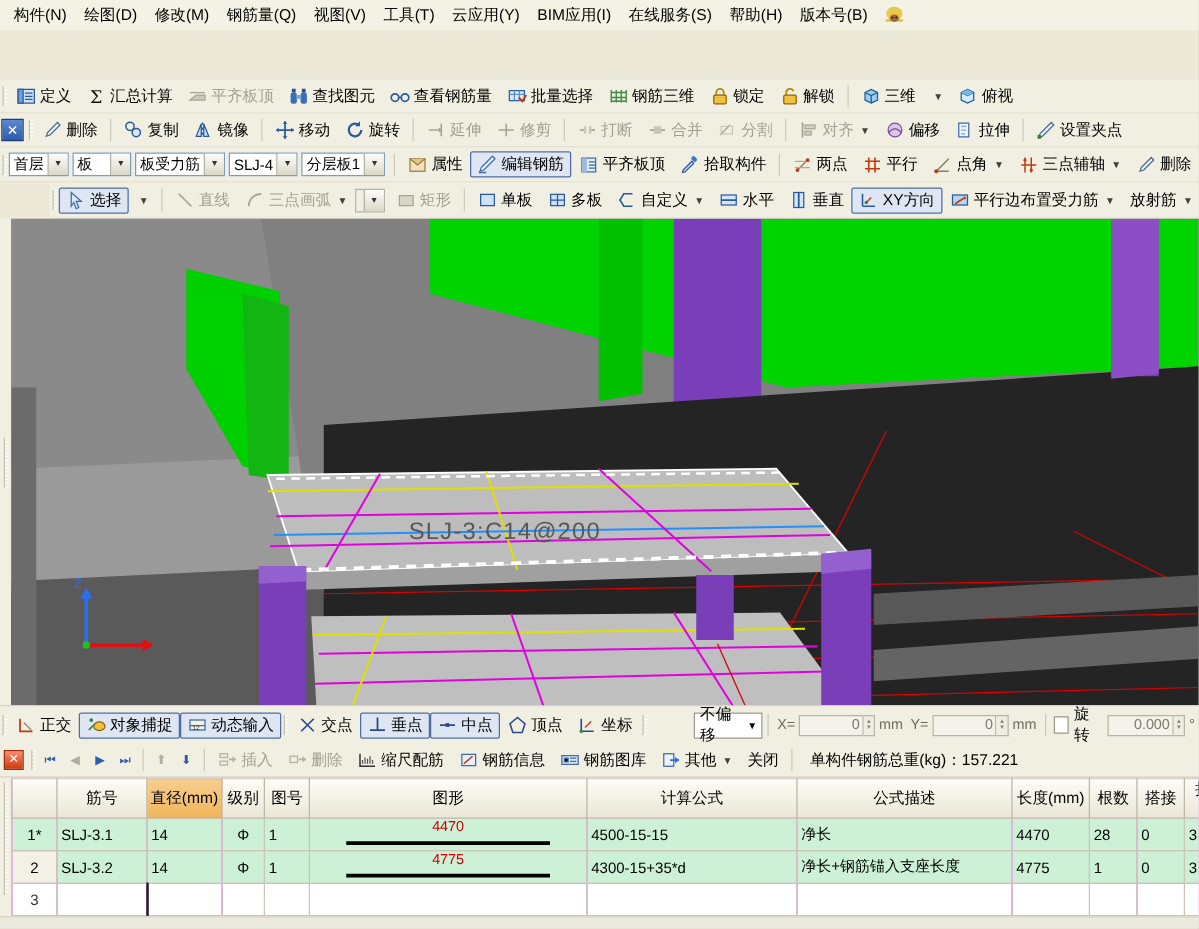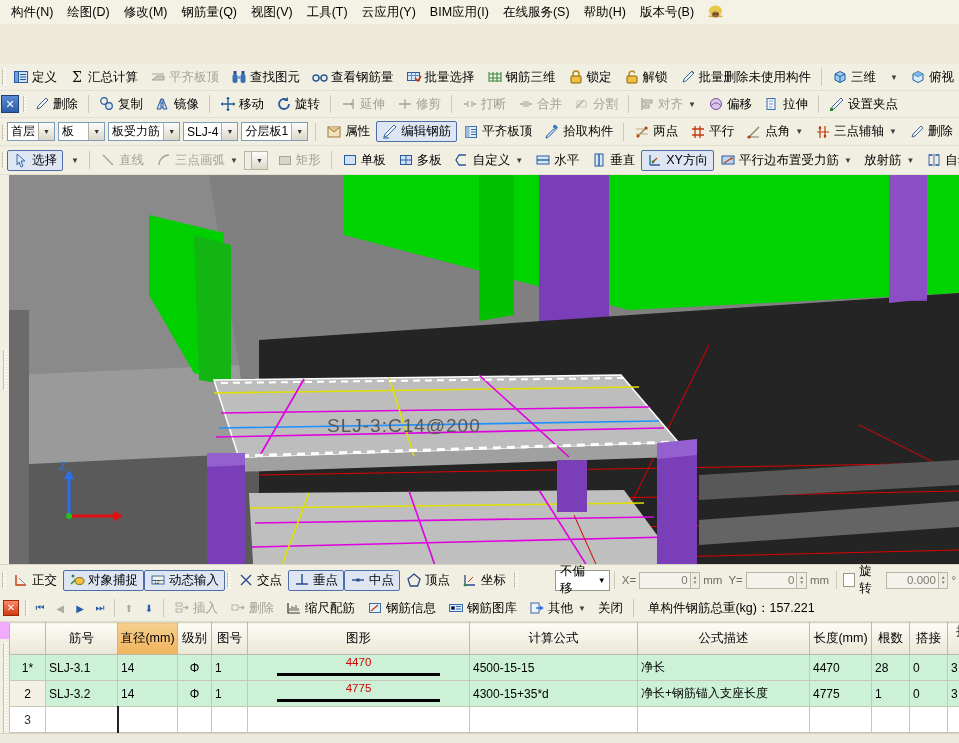--- a/index.html
+++ b/index.html
@@ -15,21 +15,21 @@
   .menubar{height:24px;background:#f4f2e4;display:flex;align-items:center;padding-left:4px;flex:0 0 auto;}
   .menu-item{padding:2px 7px;font-size:12.5px;white-space:nowrap;color:#000;}
   .helmet{margin-left:6px;font-size:14px;line-height:1;}
   .helmet svg{display:block;}
 
   
   .tbrow{display:flex;align-items:center;background:#f1efe2;border-bottom:1px solid #e3e0cf;flex:0 0 auto;position:relative;}
   .tb1{height:26px;margin-top:40px;}
   .tb2{height:26px;}
   .tb3{height:27px;}
-  .tb4{height:28px;}
+  .tb4{height:28px;margin-left:40px;}
   .grip{width:7px;height:100%;display:flex;align-items:center;justify-content:center;flex:0 0 auto;}
   .grip i{display:block;width:3px;height:16px;
     background-image:linear-gradient(to bottom,#fff 0,#fff 1px,transparent 1px,transparent 2px);
     background-size:3px 3px;border-left:1px solid #c5c2b2;}
   .tbtn{display:flex;align-items:center;gap:3px;padding:2px 5px;white-space:nowrap;height:21px;
     box-sizing:border-box;border:1px solid transparent;border-radius:2px;font-size:12.5px;}
   .tbtn.pressed{border:1px solid #4f6ea8;background:#dde6f2;}
   .tbtn.disabled{color:#a4a095;}
   .sep{width:1px;height:18px;background:#cdcabb;margin:0 4px;flex:0 0 auto;}
   .caret{font-size:8px;color:#404040;margin-left:2px;}
@@ -66,21 +66,21 @@
   .offcombo{height:19px;border:1px solid #9b9789;background:#fff;display:flex;align-items:center;font-size:12.5px;margin-left:36px;}
 
   
   .rbtools{height:26px;background:#f1efe2;display:flex;align-items:center;flex:0 0 auto;border-bottom:1px solid #ddd9c8;}
   .redx{width:14px;height:14px;background:linear-gradient(#ff8a6b,#cf3a12);color:#fff;font-size:10px;line-height:10px;
     display:flex;align-items:center;justify-content:center;margin:0 4px 0 3px;border:1px solid #9c2a08;}
   .navbtn{width:20px;height:18px;display:flex;align-items:center;justify-content:center;color:#2a5fa8;font-size:10px;}
   .navbtn.dis{color:#b0aca0;}
   .totaltxt{font-size:12.5px;margin-left:10px;white-space:nowrap;}
 
-  .tablewrap{flex:0 0 auto;background:#f0abfc;overflow:hidden;display:flex;align-items:flex-end;}
+  .tablewrap{flex:0 0 auto;background:#f0abfc;overflow:hidden;display:flex;}
   .tgrip{width:9px;background:#f1efe2;display:flex;align-items:flex-start;justify-content:center;padding-top:4px;flex:0 0 auto;}
   .tgrip i{display:block;width:3px;height:90px;background-image:linear-gradient(to bottom,#fff 0,#fff 1px,transparent 1px,transparent 2px);background-size:3px 3px;border-left:1px solid #c5c2b2;}
   table.rb{border-collapse:collapse;table-layout:fixed;width:950px;font-size:12px;}
   table.rb th{background:linear-gradient(#fdfcf6,#eae6d6);border:1px solid #bdb9a8;border-top:1px solid #d9d5c5;
     height:21px;font-weight:normal;font-size:12.5px;padding:0 2px;}
   table.rb th.hl{background:linear-gradient(#f7cf8e,#f0b45c);}
   table.rb td{border:1px solid #c9c6b6;height:25px;background:#ccf1d6;padding:0 3px;font-size:12px;
     overflow:hidden;white-space:nowrap;}
   table.rb tr.empty td{background:#fff;}
   td.rownum{background:#f8d9a0;text-align:center;font-size:12px;}
@@ -185,27 +185,20 @@
           <rect x="3" y="7" width="10" height="7" rx="1" fill="#f0c040" stroke="#8a6508"></rect>
         </svg>
       <span>锁定</span>
     </div>
     <div class="tbtn">
       <svg class="ico" viewBox="0 0 16 16">
           <path d="M5 7V5a3 3 0 015.8-1" fill="none" stroke="#b8860b" stroke-width="1.4"></path>
           <rect x="3" y="7" width="10" height="7" rx="1" fill="#f0c040" stroke="#8a6508"></rect>
         </svg>
       <span>解锁</span>
-    </div>
-    <div class="tbtn">
-      <svg class="ico" viewBox="0 0 16 16">
-          <path d="M3 13l3-1 8-8-2-2-8 8z" fill="#e8eef7" stroke="#46698f"></path>
-          <path d="M11 2l3 3" stroke="#46698f"></path>
-        </svg>
-      <span>批量删除未使用构件</span>
     </div>
     <div class="sep"></div>
     <div class="tbtn">
       <svg class="ico" viewBox="0 0 16 16">
           <path d="M3 5l5-2.5L13 5v6l-5 2.5L3 11z" fill="#9ccdf2" stroke="#1c5c96"></path>
           <path d="M3 5l5 2.5L13 5M8 7.5V13.5" stroke="#1c5c96" fill="none"></path>
         </svg>
       <span>三维</span>
     </div>
     <div class="tbtn">

